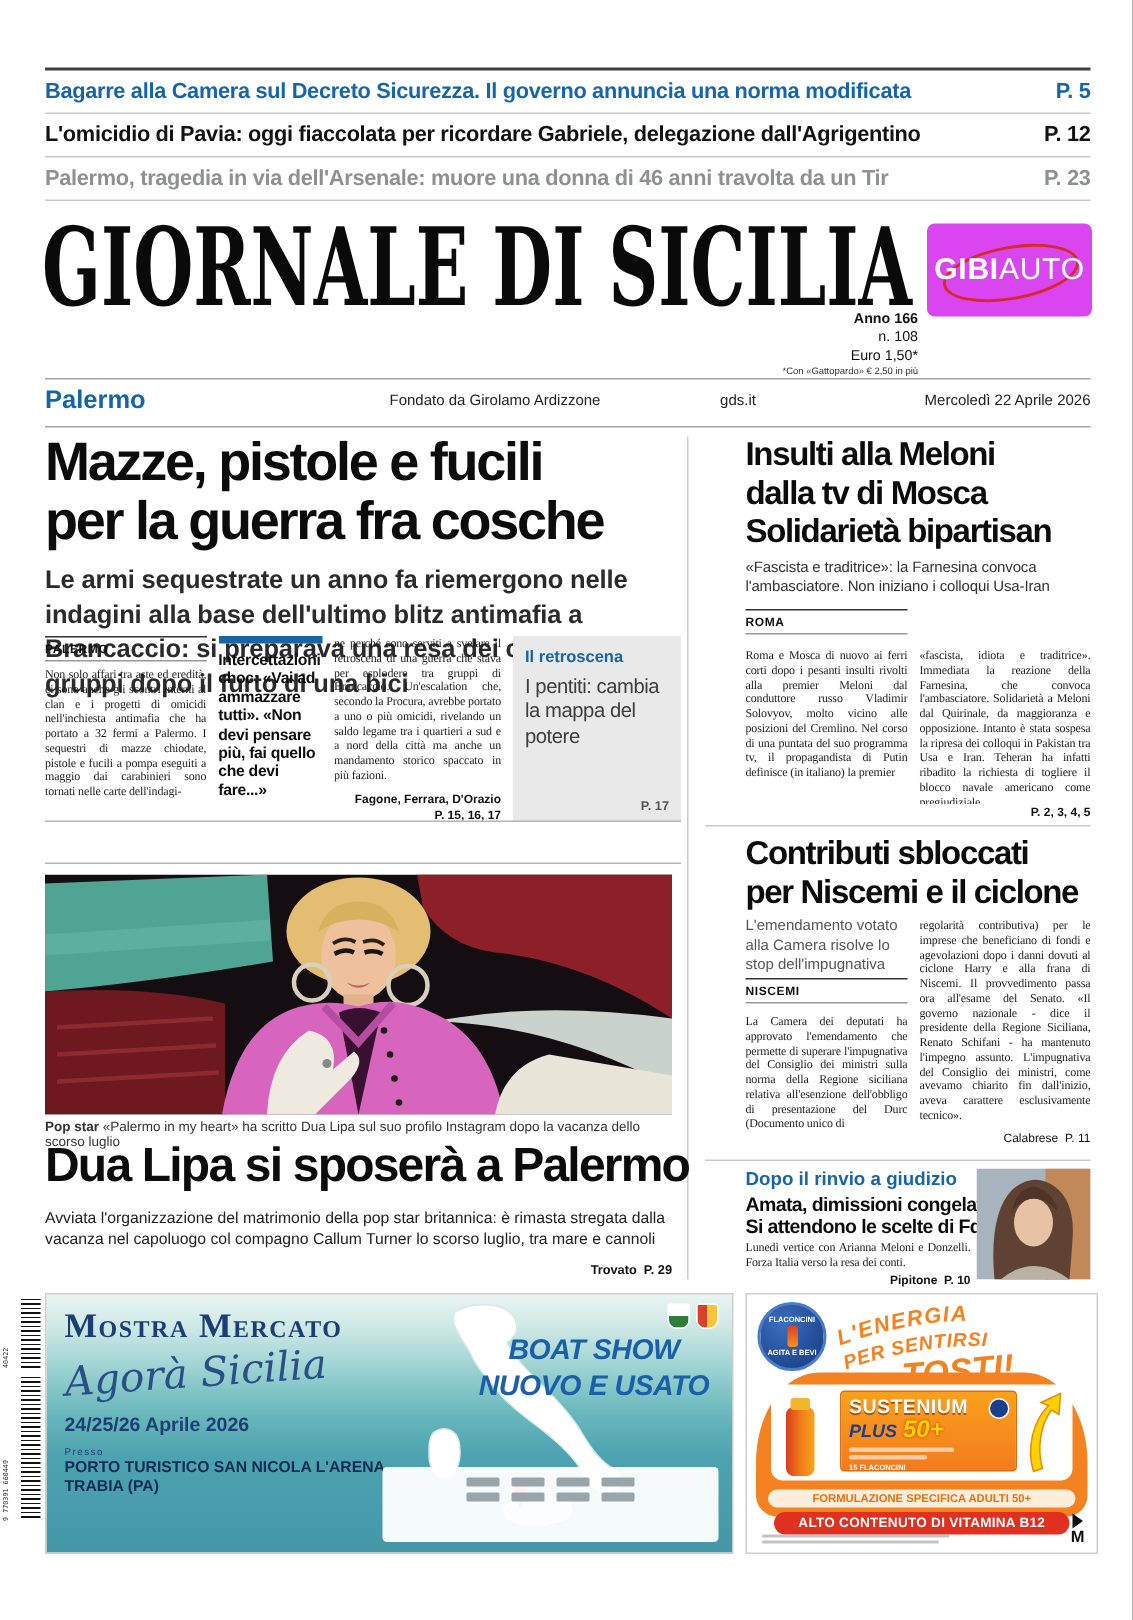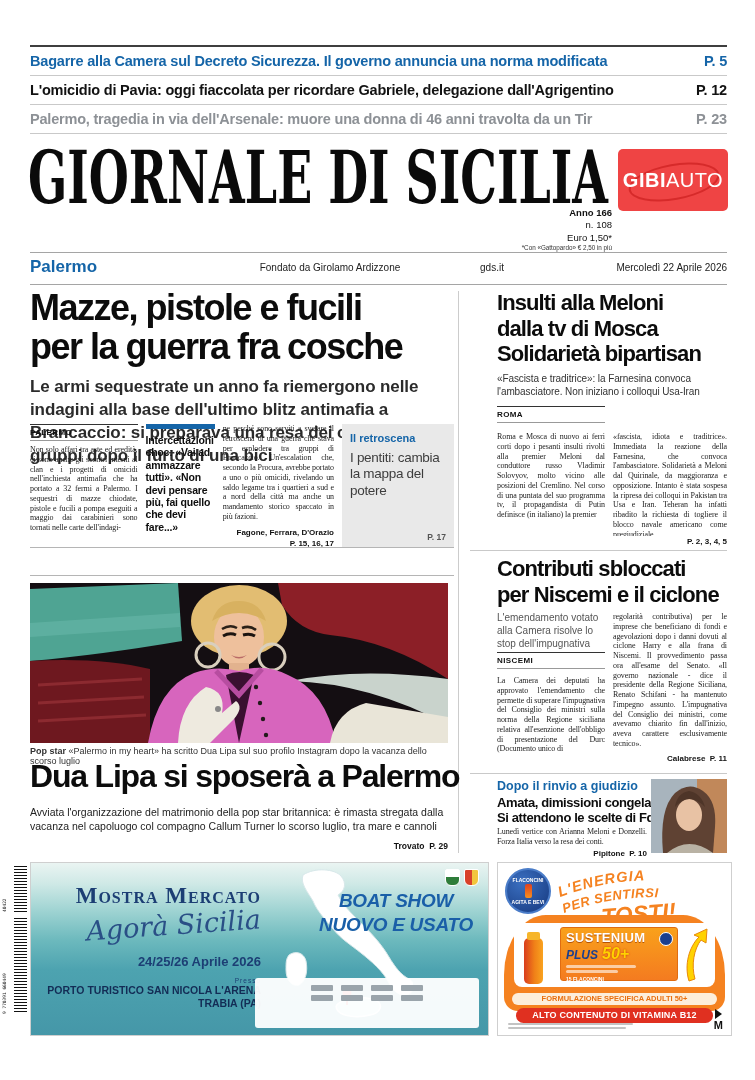--- a/index.html
+++ b/index.html
@@ -7,21 +7,21 @@
         font-family:"Liberation Sans",sans-serif;color:#111;}
   .abs{position:absolute;}
   .rule{position:absolute;background:#c9c9c9;height:1px;}
   .serif{font-family:"Liberation Serif",serif;font-size:8px;line-height:1.22;letter-spacing:-0.1px;
          text-align:justify;color:#1c1c1c;}
   
   .strip-row{position:absolute;left:30px;width:697px;height:27px;display:flex;align-items:center;
              justify-content:space-between;font-weight:bold;font-size:14.5px;letter-spacing:-0.2px;}
   .strip-blue{color:#1565a8;} .strip-black{color:#121212;} .strip-gray{color:#8d9196;}
   
-  .logo-box{position:absolute;left:618px;top:149px;width:110px;height:62px;background:#ef4444;
+  .logo-box{position:absolute;left:618px;top:149px;width:110px;height:62px;background:#d946ef;
             border-radius:5px;display:flex;align-items:center;justify-content:center;overflow:hidden;}
   .logo-swoosh{position:absolute;left:10px;top:15px;width:88px;height:32px;border:2.5px solid #d62a2a;
                border-radius:50%;transform:rotate(-10deg);}
   .logo-text{position:relative;color:#fff;font-size:20px;letter-spacing:0.5px;}
   .logo-text b{font-weight:bold;} .logo-text span{font-weight:300;}
   .anno-block{position:absolute;right:143px;top:207px;text-align:right;font-size:9.5px;line-height:1.3;color:#111;}
   .anno-block .b{font-weight:bold;}
   .price-note{font-size:6.3px;color:#333;}
   
   .section-name{position:absolute;left:30px;top:257px;font-size:17px;font-weight:bold;color:#1565a8;}
@@ -59,21 +59,21 @@
   .n-sf{position:absolute;left:497px;top:612px;width:112px;font-size:10px;line-height:1.28;color:#555;}
   .amata-k{position:absolute;left:497px;top:779px;font-size:12.5px;font-weight:bold;color:#1565a8;}
   .amata-h{position:absolute;left:497px;top:795px;font-size:13px;line-height:1.18;font-weight:bold;
            letter-spacing:-0.4px;color:#0d0d0d;}
   .amata-b{position:absolute;left:497px;top:827px;width:150px;}
   .amata-by{position:absolute;left:497px;top:849px;width:150px;text-align:right;font-size:8px;font-weight:bold;}
   
   .ad{position:absolute;top:862px;height:172px;border:1px solid #cfcfcf;overflow:hidden;background:#fff;}
   #boat-ad{left:30px;width:457px;
     background:linear-gradient(180deg,#eaf4f2 0,#cfe9e6 12%,#9ed3d2 28%,#6cb9bd 45%,#4da3b0 62%,#4597a8 100%);}
-  .boat-left{position:absolute;left:12px;top:8px;width:218px;text-align:right;color:#1c3e74;margin-top:12px;}
+  .boat-left{position:absolute;left:12px;top:8px;width:218px;text-align:left;color:#1c3e74;}
   .mm{font-family:"Liberation Serif",serif;font-variant:small-caps;font-weight:bold;font-size:23px;letter-spacing:1px;}
   .agora{font-family:"DejaVu Serif",serif;font-style:italic;font-size:27px;color:#2a4f86;transform:rotate(-4deg);margin-top:2px;}
   .dates{font-weight:bold;font-size:13px;margin-top:12px;}
   .presso{font-size:6.5px;letter-spacing:1px;margin-top:8px;}
   .loc{font-weight:bold;font-size:10.5px;line-height:1.25;color:#132c55;}
   .boat-title{position:absolute;left:280px;top:26px;width:170px;text-align:center;font-style:italic;
               font-weight:bold;font-size:19px;line-height:1.25;color:#1a5fa8;letter-spacing:-0.3px;}
   .ingresso{position:absolute;left:305px;top:92px;width:120px;text-align:center;font-weight:bold;font-size:13px;
             line-height:1.2;color:#fff;text-shadow:0 0 3px #1a5fa8,0 0 3px #1a5fa8,0 0 1px #1a5fa8;}
   .whiteband{position:absolute;left:224px;bottom:7px;width:224px;height:50px;background:rgba(255,255,255,0.95);
@@ -253,21 +253,21 @@
   <div class="r-hl" style="top:556px">
     <div>Contributi sbloccati</div>
     <div>per Niscemi e il ciclone</div>
   </div>
   <div class="n-sf">L'emendamento votato alla Camera risolve lo stop dell'impugnativa</div>
   <div class="abs" style="left:497px;top:652px;width:108px">
     <div class="kicker">NISCEMI</div>
   </div>
   <div class="rc1 serif" style="top:676px;height:90px">La Camera dei deputati ha approvato l'emendamento che permette di superare l'impugnativa del Consiglio dei ministri sulla norma della Regione siciliana relativa all'esenzione dell'obbligo di presentazione del Durc (Documento unico di</div>
   <div class="rc2 serif" style="top:612px;height:140px">regolarità contributiva) per le imprese che beneficiano di fondi e agevolazioni dopo i danni dovuti al ciclone Harry e alla frana di Niscemi. Il provvedimento passa ora all'esame del Senato. «Il governo nazionale - dice il presidente della Regione Siciliana, Renato Schifani - ha mantenuto l'impegno assunto. L'impugnativa del Consiglio dei ministri, come avevamo chiarito fin dall'inizio, aveva carattere esclusivamente tecnico».</div>
-  <div class="abs" style="left:613px;top:754px;width:114px;text-align:right;font-size:8px;font-weight:bold;background:#fff">
+  <div class="abs" style="left:613px;top:754px;width:114px;text-align:right;font-size:8px;font-weight:normal;background:#fff">
     <span>Calabrese</span>&nbsp;
     <span>P. 11</span>
   </div>
 
   <div class="rule" style="left:470px;top:773px;width:257px"></div>
 
   <div class="amata-k">Dopo il rinvio a giudizio</div>
   <div class="amata-h">
     <div>Amata, dimissioni congelate</div>
     <div>Si attendono le scelte di FdI</div>

